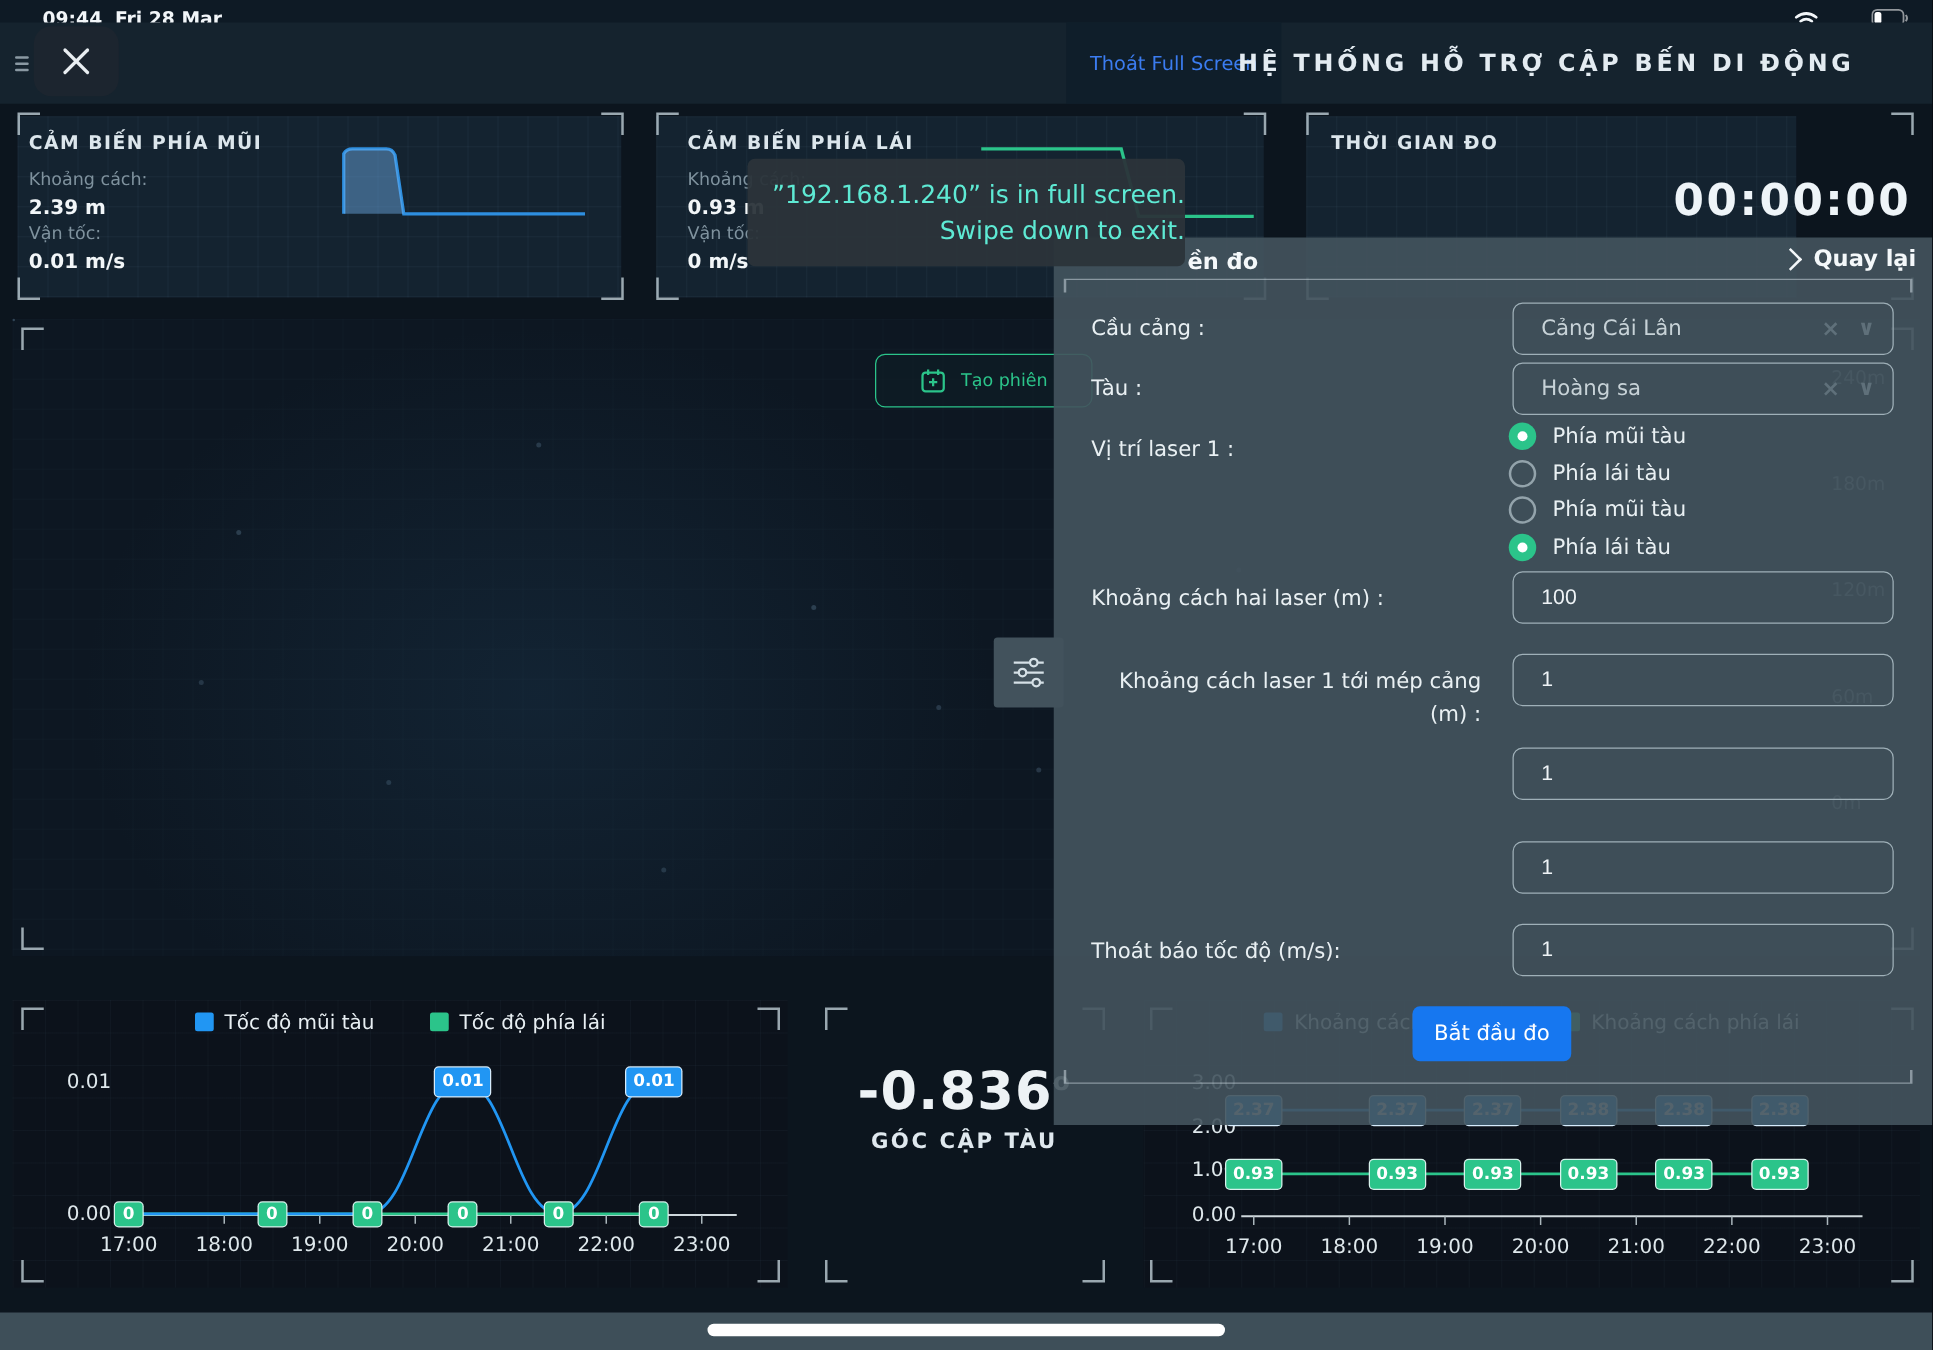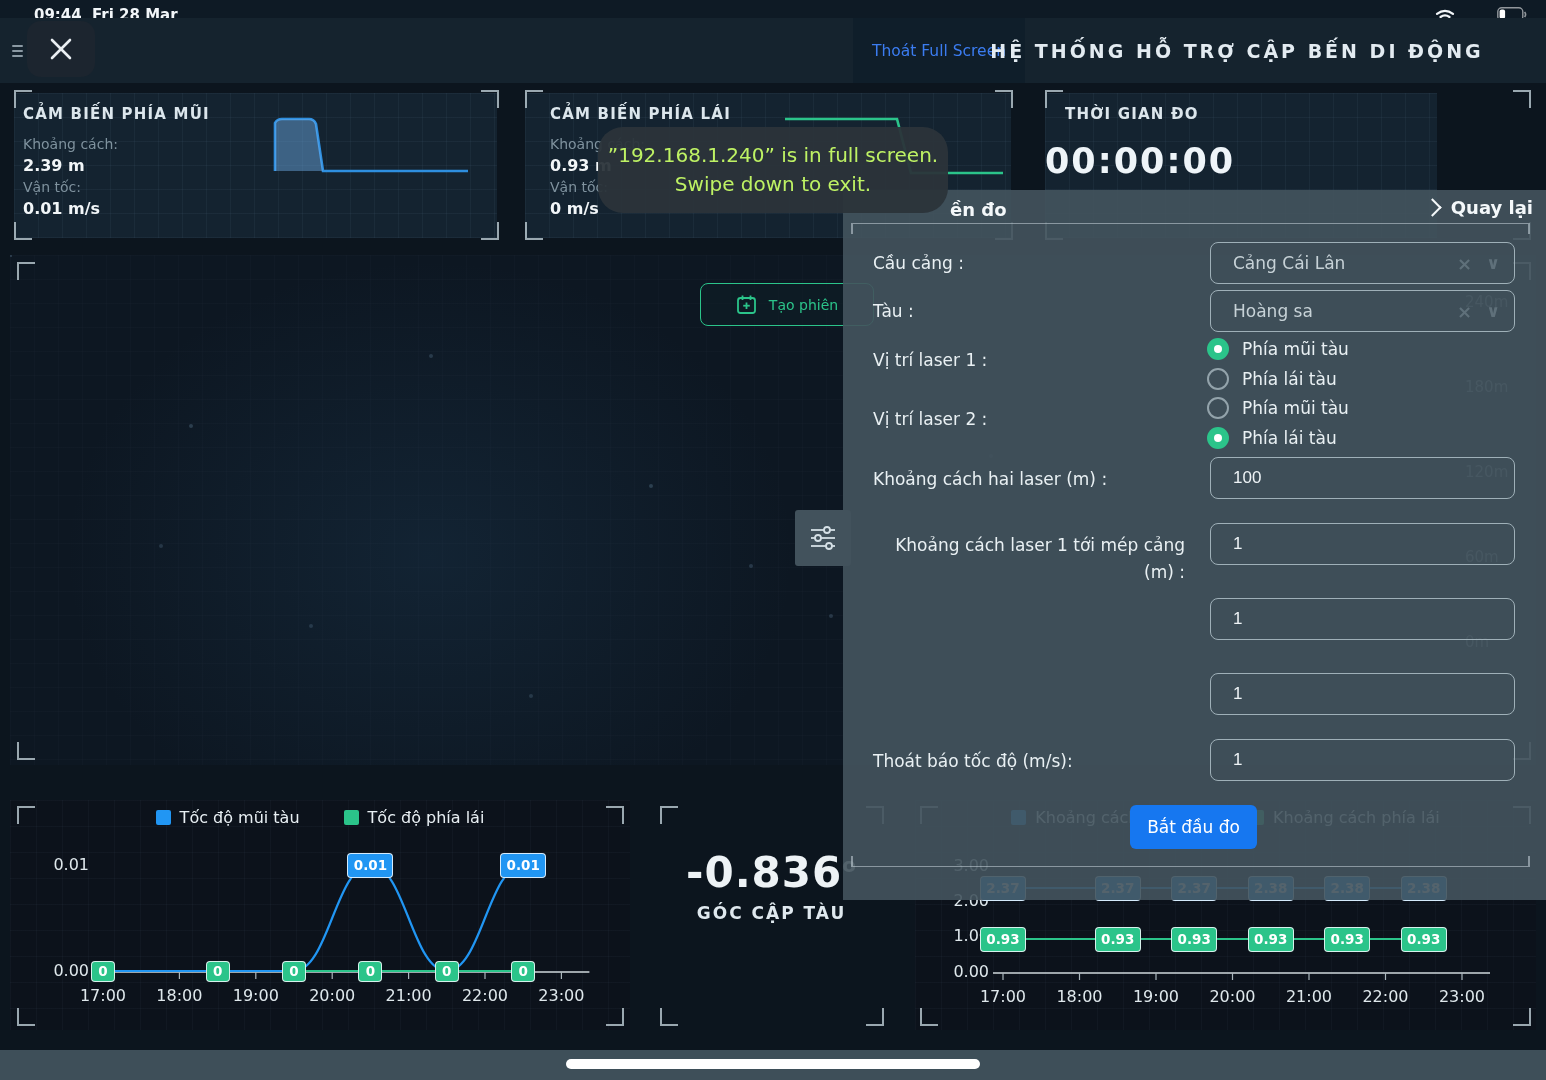--- a/index.html
+++ b/index.html
@@ -79,22 +79,22 @@
   .radio{width:22px;height:22px;border-radius:50%;box-sizing:border-box;border:2px solid #93a3ab;position:relative;}
   .radio.sel{border:none;background:#2bc48a;}
   .radio.sel::after{content:"";position:absolute;left:7px;top:7px;width:8px;height:8px;border-radius:50%;background:#fff;}
   .radio-lb{font-size:17px;color:#e9f0f3;}
   #backrow{position:absolute;right:13px;top:7px;display:flex;align-items:center;gap:12px;color:#f4f8fa;font-size:18px;font-weight:bold;cursor:pointer;}
   .chev{width:11px;height:11px;border-top:2.5px solid #f4f8fa;border-right:2.5px solid #f4f8fa;transform:rotate(45deg);display:inline-block;}
   #panel-frag{position:absolute;left:107px;top:9px;font-size:18px;font-weight:bold;color:#f4f8fa;}
   #startbtn{position:absolute;left:287px;top:615px;width:127px;height:44px;background:#1677f0;border:none;border-radius:6px;
     color:#fff;font-size:17px;font-family:inherit;cursor:pointer;}
   
-  #toast{left:598px;top:127px;width:350px;height:86px;background:rgba(43,52,58,0.95);border-radius:25px;z-index:40;
-    display:flex;flex-direction:column;align-items:center;justify-content:center;color:#bef264;font-size:20px;line-height:29px;}
+  #toast{left:598px;top:127px;width:350px;height:86px;background:rgba(43,52,58,0.95);border-radius:6px;z-index:40;
+    display:flex;flex-direction:column;align-items:flex-end;justify-content:center;color:#5eead4;font-size:20px;line-height:29px;}
   
   #bottomstrip{left:0;top:1050px;width:1546px;height:30px;background:#3e4f59;z-index:50;}
   #homebar{left:566px;top:1059px;width:414px;height:10px;border-radius:5px;background:#ffffff;z-index:51;cursor:grab;}
 </style>
 </head>
 <body>
 
 <div id="screen">
 
   <div id="statusbar" class="abs">
@@ -148,21 +148,21 @@
     <div class="abs mvalue" style="left:25px;top:63px;">0.93 m</div>
     <div class="abs mlabel" style="left:25px;top:86px;">Vận tốc:</div>
     <div class="abs mvalue" style="left:25px;top:106px;">0 m/s</div>
     <svg class="abs" style="left:0;top:0;" width="486" height="145">
       <path d="M260,26 L372,26 L386,80 L478,80" fill="none" stroke="#2bc48a" stroke-width="2.6"></path>
     </svg>
   </div>
 
   <div class="abs spanel" style="left:1045px;width:392px;">
     <div class="abs ptitle" style="left:20px;top:12px;">THỜI GIAN ĐO</div>
-    <div class="abs" style="left:0;top:48px;width:484px;text-align:left;font-size:35px;font-weight:bold;letter-spacing:2px;color:#eef4f8;">00:00:00</div>
+    <div class="abs" style="left:0;top:48px;width:484px;text-align:right;font-size:35px;font-weight:bold;letter-spacing:2px;color:#eef4f8;">00:00:00</div>
   </div>
 
   <div class="hook tl" style="left:14px;top:90px;"></div>
   <div class="hook tr" style="left:481px;top:90px;"></div>
   <div class="hook bl" style="left:14px;top:222px;"></div>
   <div class="hook br" style="left:481px;top:222px;"></div>
   <div class="hook tl" style="left:525px;top:90px;"></div>
   <div class="hook tr" style="left:995px;top:90px;"></div>
   <div class="hook bl" style="left:525px;top:222px;"></div>
   <div class="hook br" style="left:995px;top:222px;"></div>
@@ -330,21 +330,20 @@
     <div class="f-label" style="top:157px;">Vị trí laser 1 :</div>
     <div class="radio-row" style="top:148px;">
       <span class="radio sel"></span>
       <span class="radio-lb">Phía mũi tàu</span>
     </div>
     <div class="radio-row" style="top:178px;">
       <span class="radio"></span>
       <span class="radio-lb">Phía lái tàu</span>
     </div>
 
-    <div class="f-label" style="top:216px;">Vị trí laser 2 :</div>
     <div class="radio-row" style="top:207px;">
       <span class="radio"></span>
       <span class="radio-lb">Phía mũi tàu</span>
     </div>
     <div class="radio-row" style="top:237px;">
       <span class="radio sel"></span>
       <span class="radio-lb">Phía lái tàu</span>
     </div>
 
     <div class="f-label" style="top:276px;">Khoảng cách hai laser (m) :</div>

